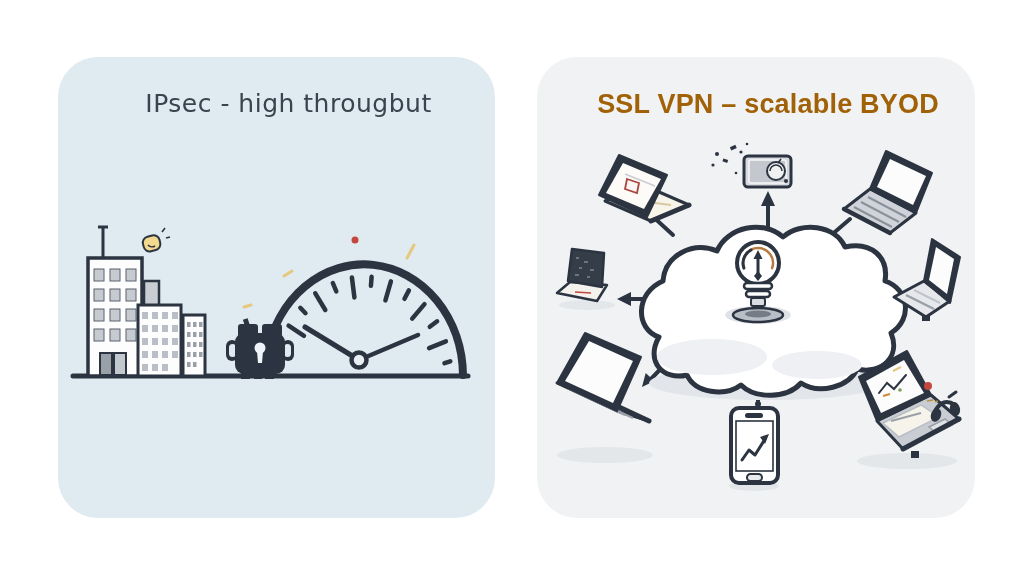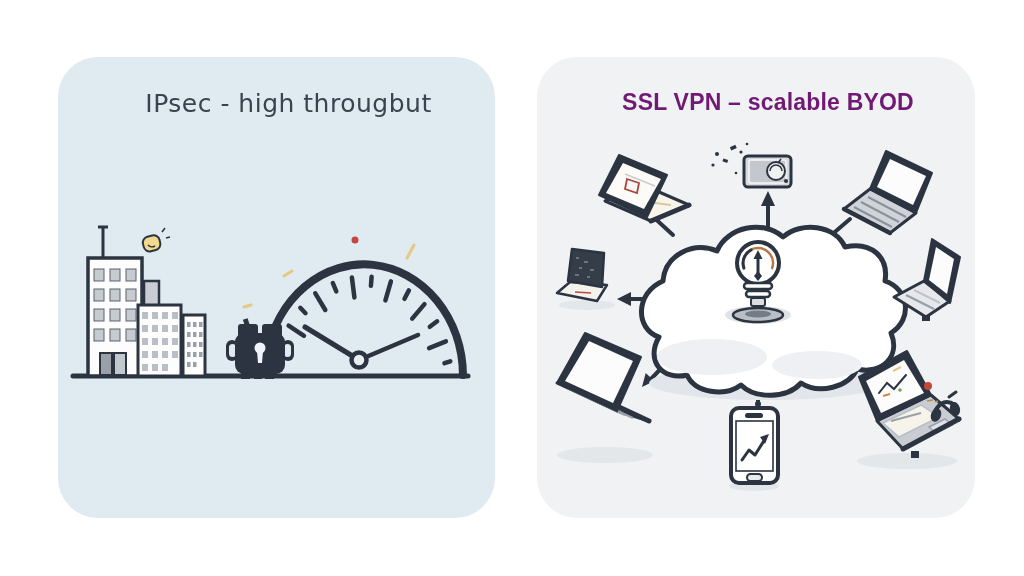--- a/index.html
+++ b/index.html
@@ -6,21 +6,21 @@
   .stage{position:relative;width:1024px;height:576px;background:#ffffff;overflow:hidden;
          font-family:"Liberation Sans",sans-serif;}
   .panel{position:absolute;top:57px;height:461px;}
   .panel-left{left:58px;width:437px;}
   .panel-right{left:537px;width:438px;}
   .panel svg{position:absolute;left:0;top:0;display:block;}
   .panel-title{position:absolute;left:0;right:0;top:32px;margin:0;text-align:center;
                font-weight:600;padding-left:24px;}
   .title-ipsec{font-family:"DejaVu Sans",sans-serif;font-size:25px;color:#3a444f;
                letter-spacing:.5px;font-weight:500;}
-  .title-ssl{font-family:"Liberation Sans",sans-serif;font-size:23px;color:#701a75;
+  .title-ssl{font-family:"Liberation Sans",sans-serif;font-size:27px;color:#a16207;
              letter-spacing:.2px;font-weight:700;}
 </style>
 </head>
 <body>
 
 <div class="stage">
 
   <section class="panel panel-left">
     <svg width="437" height="461" viewBox="0 0 437 461">
       <rect x="0" y="0" width="437" height="461" rx="40" fill="#dfeaf1"></rect>

